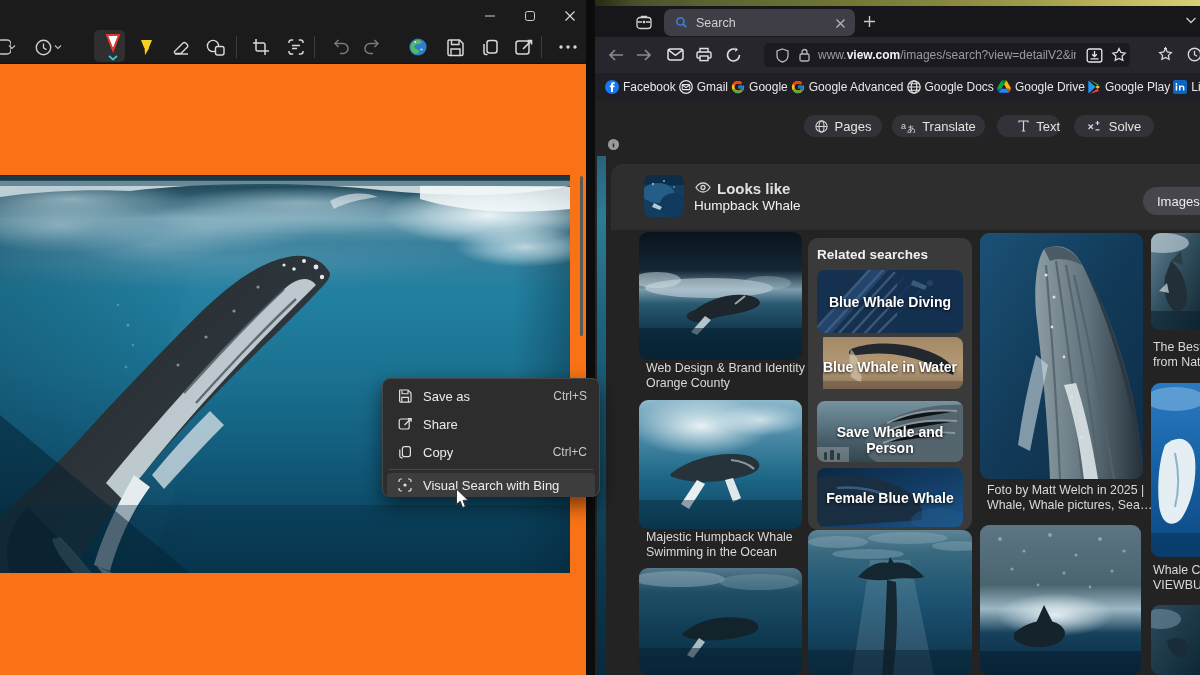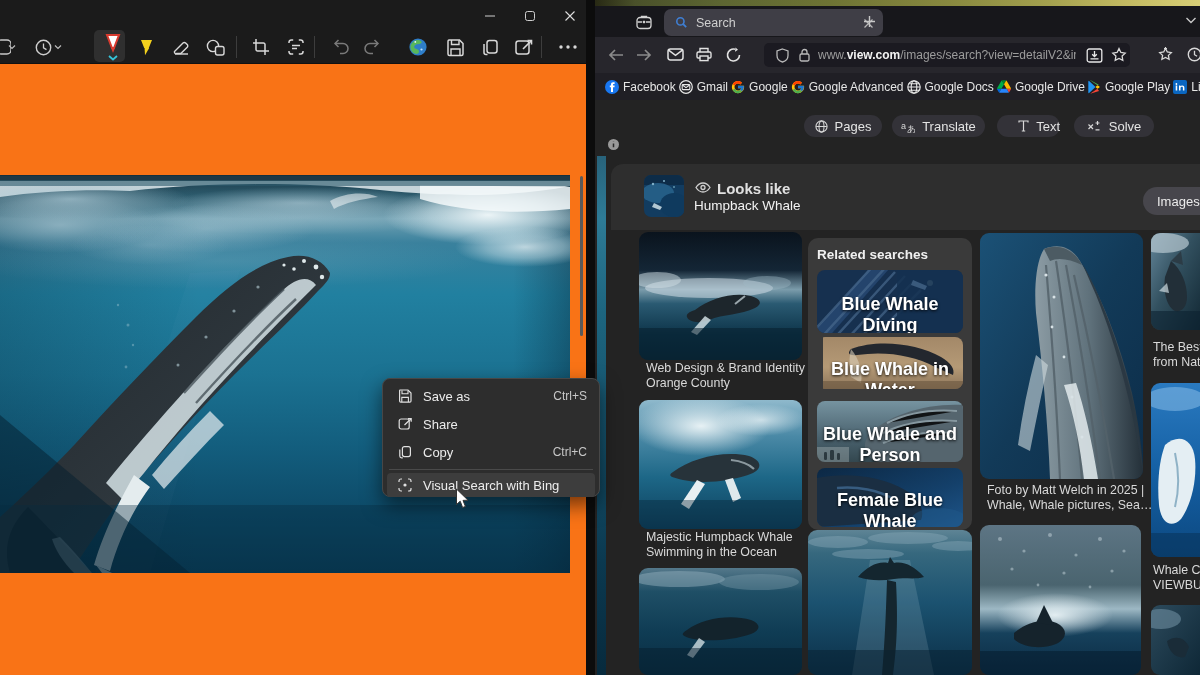--- a/index.html
+++ b/index.html
@@ -19,38 +19,38 @@
 #cmenu{left:382px;top:378px;width:218px;height:119px;background:#2d2d2d;border:1px solid #474747;border-radius:8px;box-shadow:0 8px 20px rgba(0,0,0,.55);z-index:40;padding-top:3px;}
 .mrow{position:relative;height:28px;display:flex;align-items:center;color:#ececec;font-size:13px;}
 .mrow .mic{width:16px;height:16px;margin-left:14px;margin-right:10px;flex:none;}
 .mrow .msc{position:absolute;right:12px;color:#c7c7c7;font-size:12px;}
 .msep{height:1px;background:#4a4a4a;margin:3px 6px;}
 .mhl{background:#3d3d3d;border-radius:4px;margin:0 4px;height:24px;}
 .mhl .mic{margin-left:10px;}
 
 #browser{left:595px;top:6px;width:605px;height:669px;background:#242424;overflow:hidden;}
 #tabbar{left:0;top:0;width:605px;height:31px;background:#17171b;}
-#tab{left:69px;top:3px;width:219px;height:27px;background:#3f3e46;border-radius:7px;display:flex;align-items:center;}
+#tab{left:69px;top:3px;width:191px;height:27px;background:#3f3e46;border-radius:7px;display:flex;align-items:center;}
 #navbar{left:0;top:31px;width:605px;height:36px;background:#27262c;}
 #urlbox{left:169px;top:6px;width:366px;height:24px;background:#1b1a21;border-radius:5px;display:flex;align-items:center;overflow:hidden;}
 #bmbar{left:0;top:67px;width:605px;height:27px;background:#201f25;display:flex;align-items:center;}
 .bm{display:flex;align-items:center;color:#e6e6e6;font-size:12px;margin-right:3px;white-space:nowrap;flex:none;}
 .bm svg,.bm .bmi{margin-right:4px;flex:none;}
 #page{left:0;top:94px;width:605px;height:575px;background:#232323;overflow:hidden;}
 
 .pill{position:absolute;top:15px;height:22px;background:#333238;border-radius:11px;display:flex;align-items:center;justify-content:center;color:#e3e3e3;font-size:13px;}
 .pill svg{margin-right:7px;}
 
 #panelhead{left:16px;top:64px;width:589px;height:66px;background:#2e2e2e;border-radius:12px 0 0 0;}
 #teal-sliver{left:2px;top:56px;width:9px;height:519px;background:linear-gradient(#28637b 0%,#2e7b96 12%,#1d657f 30%,#14506a 55%,#0b3950 78%,#072a3d 100%);}
 .card{position:absolute;border-radius:9px;overflow:hidden;}
 .cap{position:absolute;color:#d9d9d9;font-size:12.4px;line-height:15.2px;}
 #relpanel{left:213px;top:138px;width:164px;height:292px;background:#3a3a3a;border-radius:10px;}
 .relcard{position:absolute;left:9px;width:146px;border-radius:8px;overflow:hidden;}
-.relcard .rtxt{position:absolute;left:0;right:0;text-align:center;color:#fff;font-weight:bold;font-size:18px;text-shadow:0 1px 3px rgba(0,0,0,.9);}
+.relcard .rtxt{position:absolute;left:0;right:0;text-align:center;color:#fff;font-weight:bold;font-size:14px;text-shadow:0 1px 3px rgba(0,0,0,.9);}
 </style></head>
 <body>
 <div id="stage">
 <div class="abs" id="snip">
  <div class="abs" id="snip-top"></div>
  <div class="winbtn" style="left:475px;"><svg width="12" height="12" viewBox="0 0 12 12" style="vertical-align:middle">
           <path d="M1 6h10" stroke="#cfcfcf" stroke-width="1"></path>
         </svg></div>
  <div class="winbtn" style="left:515px;"><svg width="12" height="12" viewBox="0 0 12 12" style="vertical-align:middle">
           <rect x="1.5" y="1.5" width="9" height="9" rx="2" fill="none" stroke="#cfcfcf" stroke-width="1"></rect>
@@ -553,21 +553,21 @@
      <path d="M146 4 C110 2 70 14 52 34 C44 44 48 56 60 61 L146 61 Z" fill="#55656e"></path>
      <g stroke="#93a5ad" stroke-width="2" opacity=".8">
                 <path d="M70 22c20-10 44-14 70-12M66 32c20-10 46-14 74-12M66 42c18-8 44-12 72-10"></path>
               </g>
      <rect x="0" y="46" width="32" height="15" fill="#b9c4c2" opacity=".35"></rect>
      <g fill="#232f36" opacity=".85">
                 <rect x="7" y="51" width="3" height="8" rx="1.2"></rect>
                 <rect x="13" y="49" width="4" height="10" rx="1.2"></rect>
                 <rect x="20" y="52" width="3" height="7" rx="1.2"></rect>
               </g>
-    </svg><div class="rtxt" style="top:23px;">Blue Whale and Person</div>
+    </svg><div class="rtxt" style="top:23px;">Save Whale and Person</div>
    </div>
    <div class="relcard" style="top:230px;height:59px;">
     <svg width="146" height="59" viewBox="0 0 146 59" preserveAspectRatio="none">
      <defs>
                 <linearGradient id="rc4" x1="0" y1="0" x2="1" y2="1">
                   <stop offset="0" stop-color="#0c2844"></stop>
                   <stop offset=".6" stop-color="#14406a"></stop>
                   <stop offset="1" stop-color="#1e558a"></stop>
                 </linearGradient>
               </defs>

